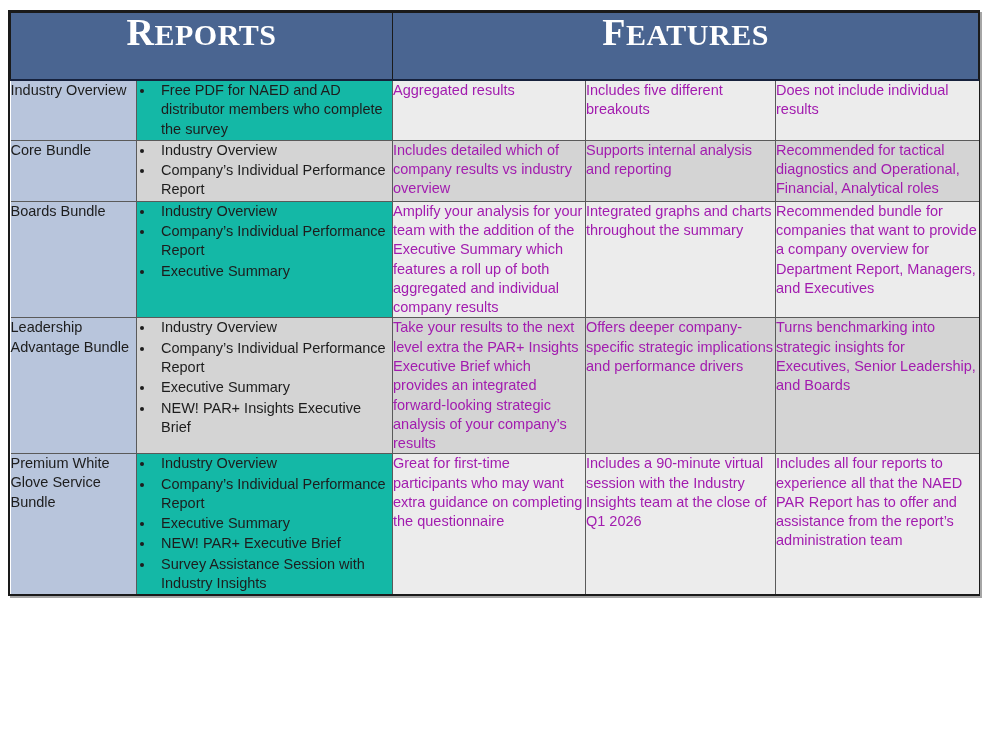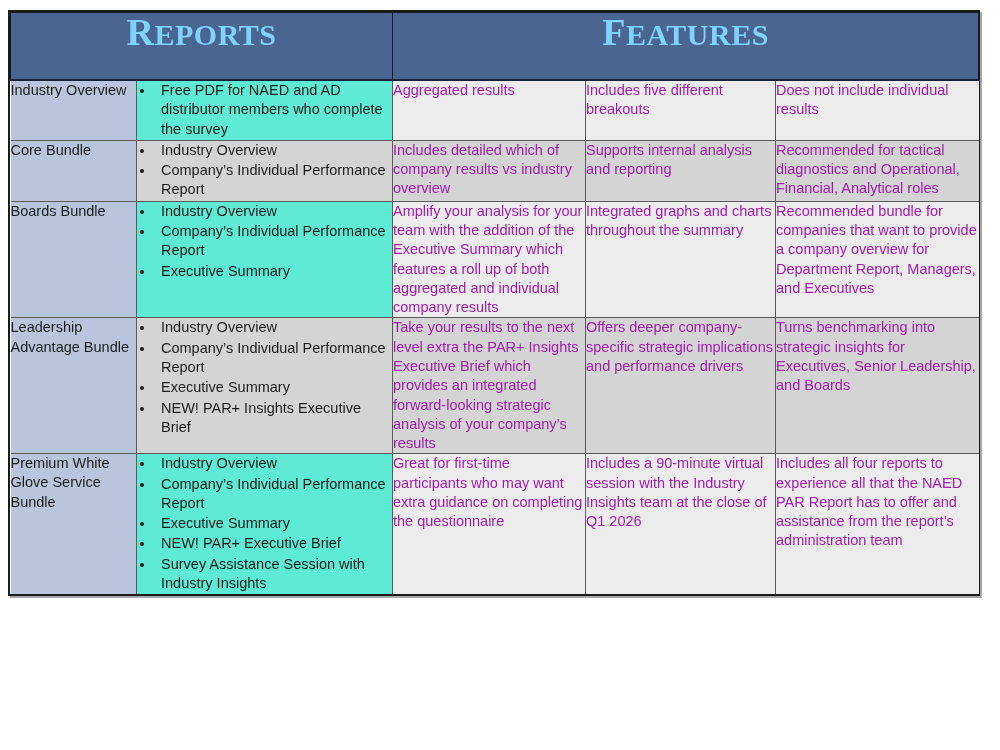--- a/index.html
+++ b/index.html
@@ -33,21 +33,21 @@
     width: 100%;
   }
   table.par-table td, table.par-table th {
     vertical-align: top;
     padding: 0;
     margin: 0;
   }
   
   .hdr {
     background: #4a6591;
-    color: #7dd3fc;
+    color: #ffffff;
     text-align: center;
     vertical-align: middle;
     height: 66px;
     font-family: "Liberation Serif", serif;
     font-weight: bold;
     border: 1px solid #1a1a1a;
     border-bottom: 2px solid #16213c;
     letter-spacing: 0.5px;
   }
   .smallcaps {
@@ -74,21 +74,21 @@
     padding: 9px 8px 8px 8px;
     font-size: 14.5px;
     line-height: 1.33;
     color: #a21caf;
   }
   .cell.last {
     border-right: none;
   }
   .row-a .cell { background: #ececec; }
   .row-b .cell { background: #d4d4d4; }
-  .row-a .bullets-cell { background: #5eead4; }
+  .row-a .bullets-cell { background: #14b8a6; }
   .row-b .bullets-cell { background: #d4d4d4; }
   .bullets-cell {
     border: 1px solid #5a5a5a;
     padding: 8px 8px 8px 10px;
     font-size: 14.5px;
     color: #1d1d1d;
   }
   ul.bullets {
     margin: 0;
     padding: 0 0 0 18px;

